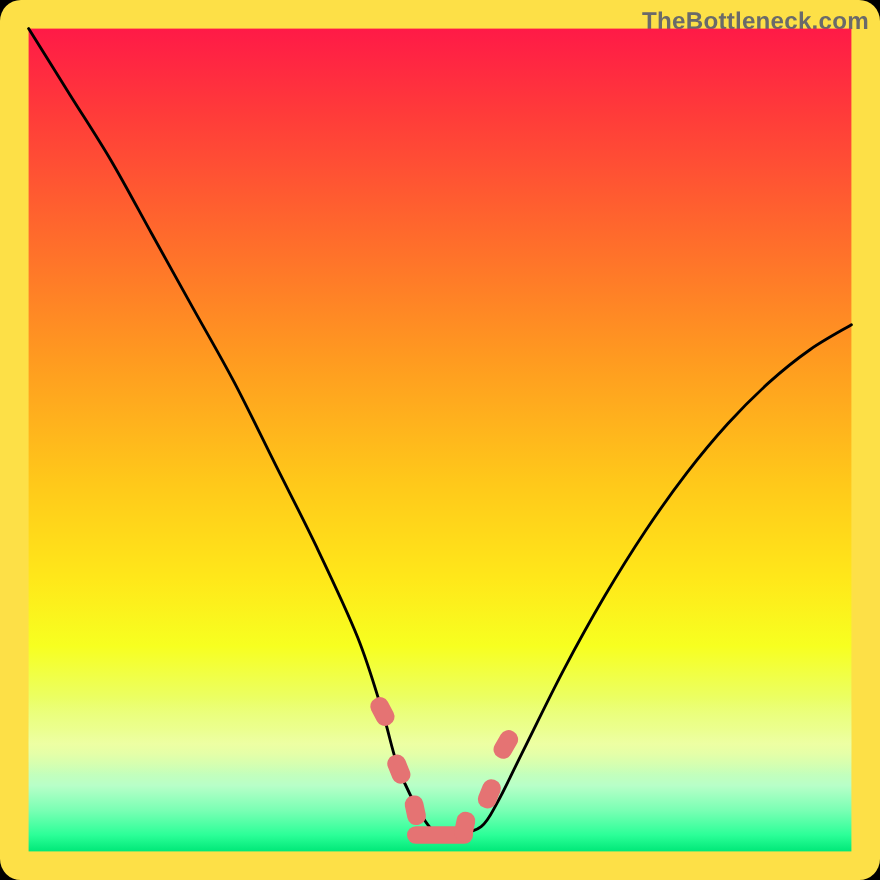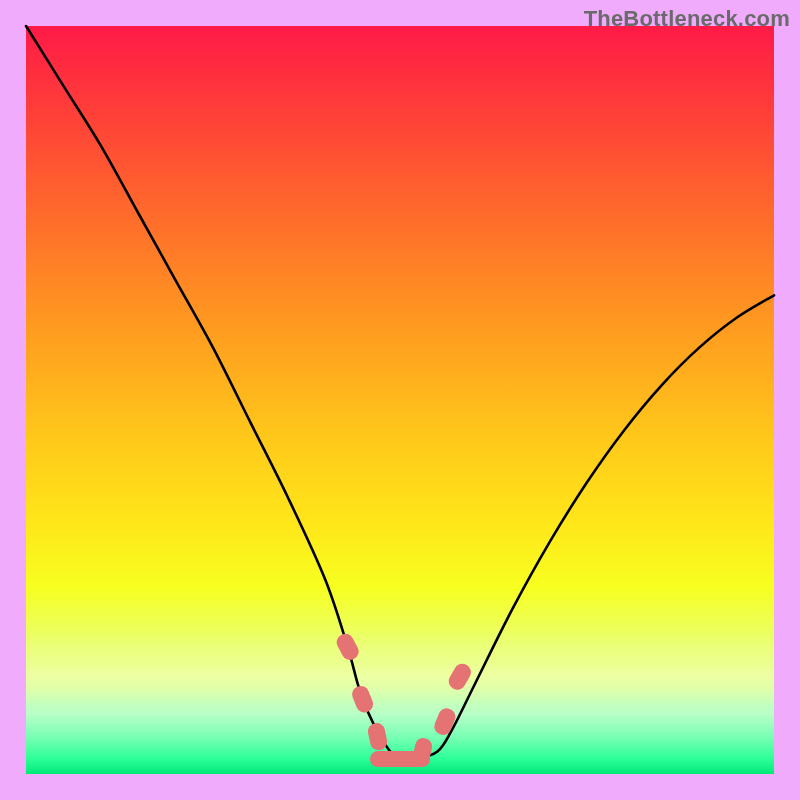--- a/index.html
+++ b/index.html
@@ -7,21 +7,22 @@
     padding: 0;
     width: 800px;
     height: 800px;
     background: #000;
     overflow: hidden;
   }
   .stage {
     position: relative;
     width: 800px;
     height: 800px;
-    background: #f0abfc;
+    background: #fde047;
+    border-radius: 19px;
   }
   .plot {
     position: absolute;
     left: 26px;
     top: 26px;
     width: 748px;
     height: 748px;
     background: linear-gradient(to bottom,
       #ff1a47 0%,
       #ff3a3a 10%,

